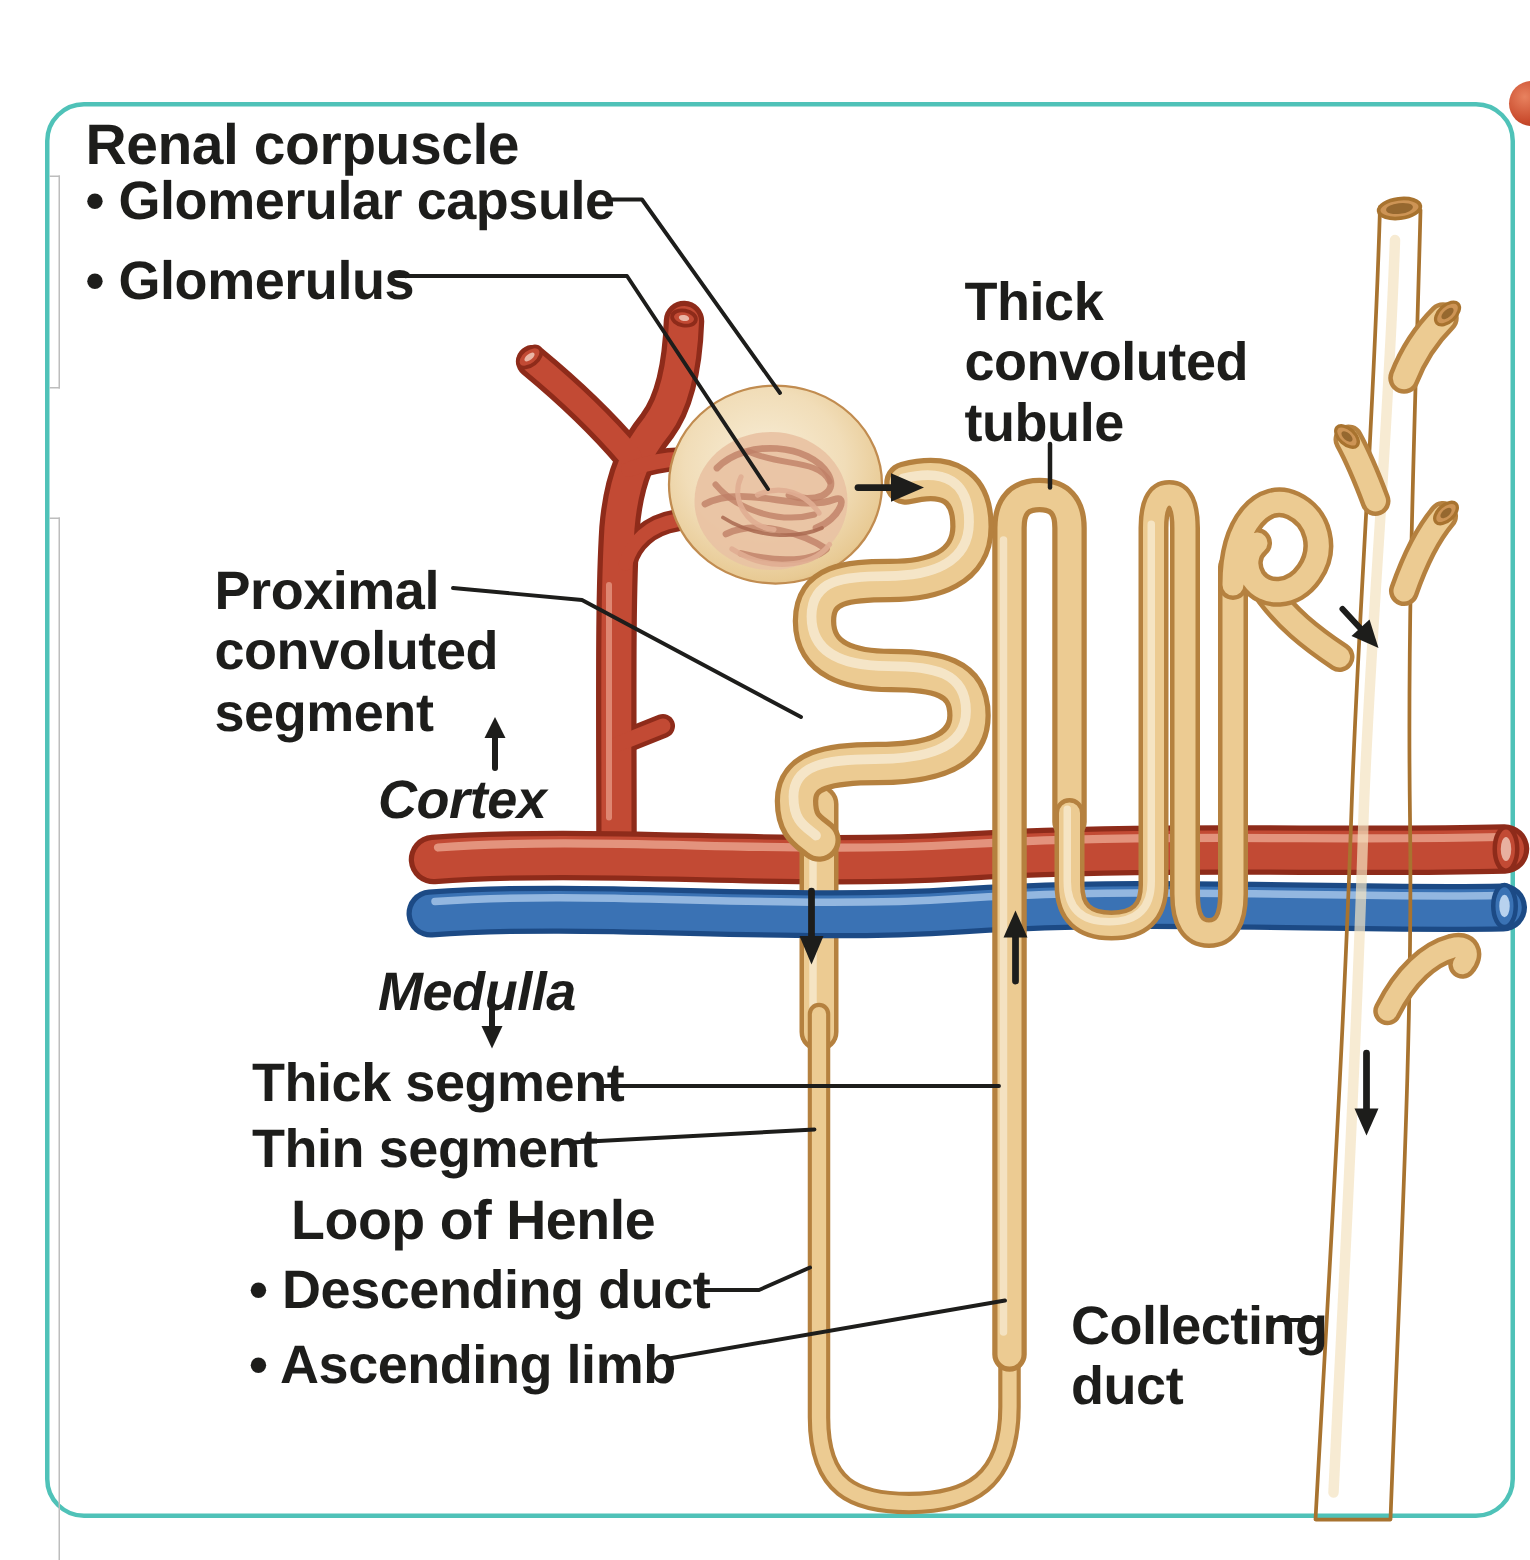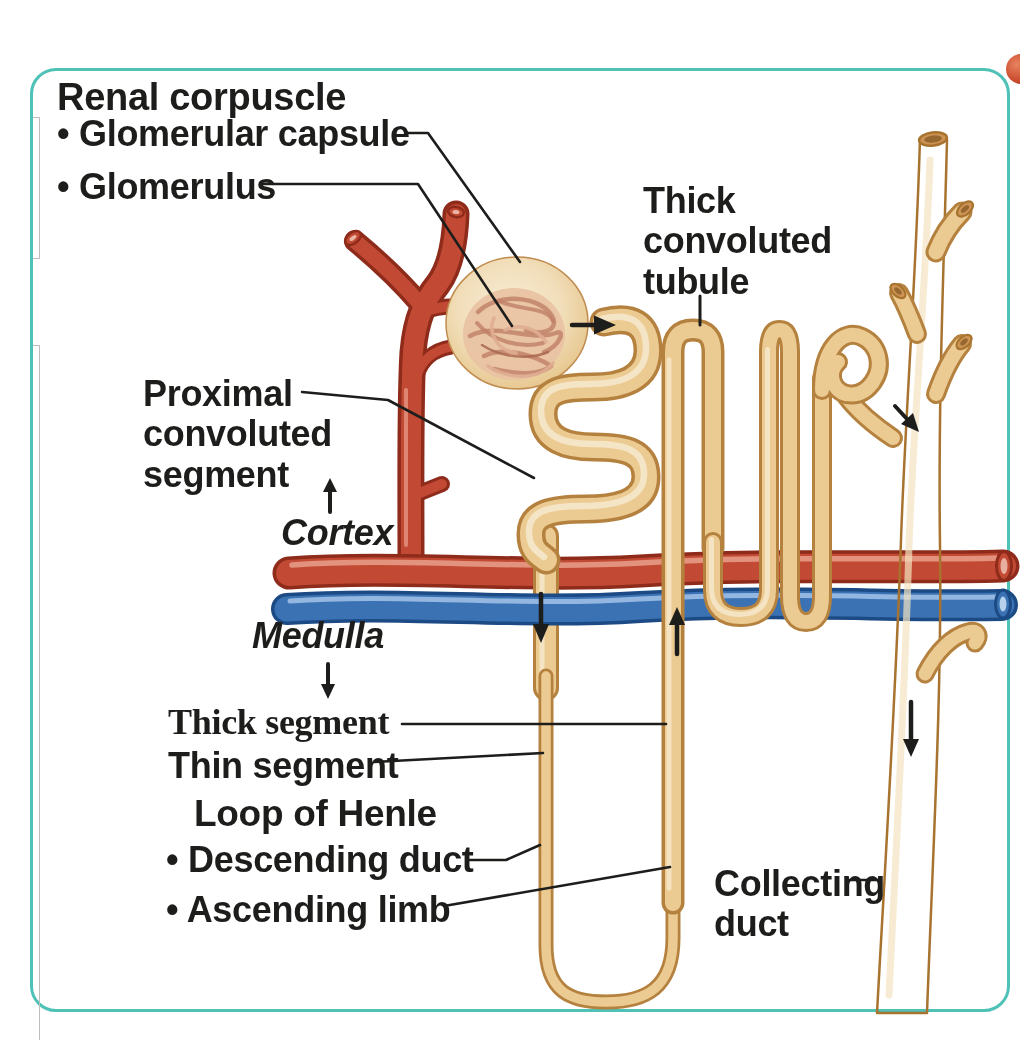--- a/index.html
+++ b/index.html
@@ -220,23 +220,23 @@
 
   <div class="lbl title" style="left:57px;top:76px;">Renal corpuscle</div>
   <div class="lbl" style="left:57px;top:114px;">• Glomerular capsule</div>
   <div class="lbl" style="left:57px;top:167px;">• Glomerulus</div>
   <div class="lbl" style="left:643px;top:181px;">Thick
 convoluted
 tubule</div>
   <div class="lbl" style="left:143px;top:374px;">Proximal
 convoluted
 segment</div>
-  <div class="lbl it" style="left:252px;top:513px;margin-left:29px;">Cortex</div>
-  <div class="lbl it" style="left:252px;top:616px;">Medulla</div>
-  <div class="lbl" style="left:168px;top:702px;font-family:Liberation Serif, serif;">Thick segment</div>
+  <div class="lbl it" style="left:252px;top:513px;">Cortex</div>
+  <div class="lbl it" style="left:252px;top:641px;">Medulla</div>
+  <div class="lbl" style="left:168px;top:702px;">Thick segment</div>
   <div class="lbl" style="left:168px;top:746px;">Thin segment</div>
   <div class="lbl" style="left:166px;top:793px;font-size:37px;margin-left:28px;">Loop of Henle</div>
   <div class="lbl" style="left:166px;top:840px;">• Descending duct</div>
   <div class="lbl" style="left:166px;top:890px;">• Ascending limb</div>
   <div class="lbl" style="left:694px;top:864px;margin-left:20px;">Collecting
 duct</div>
 
 </div>
 
 </body></html>

